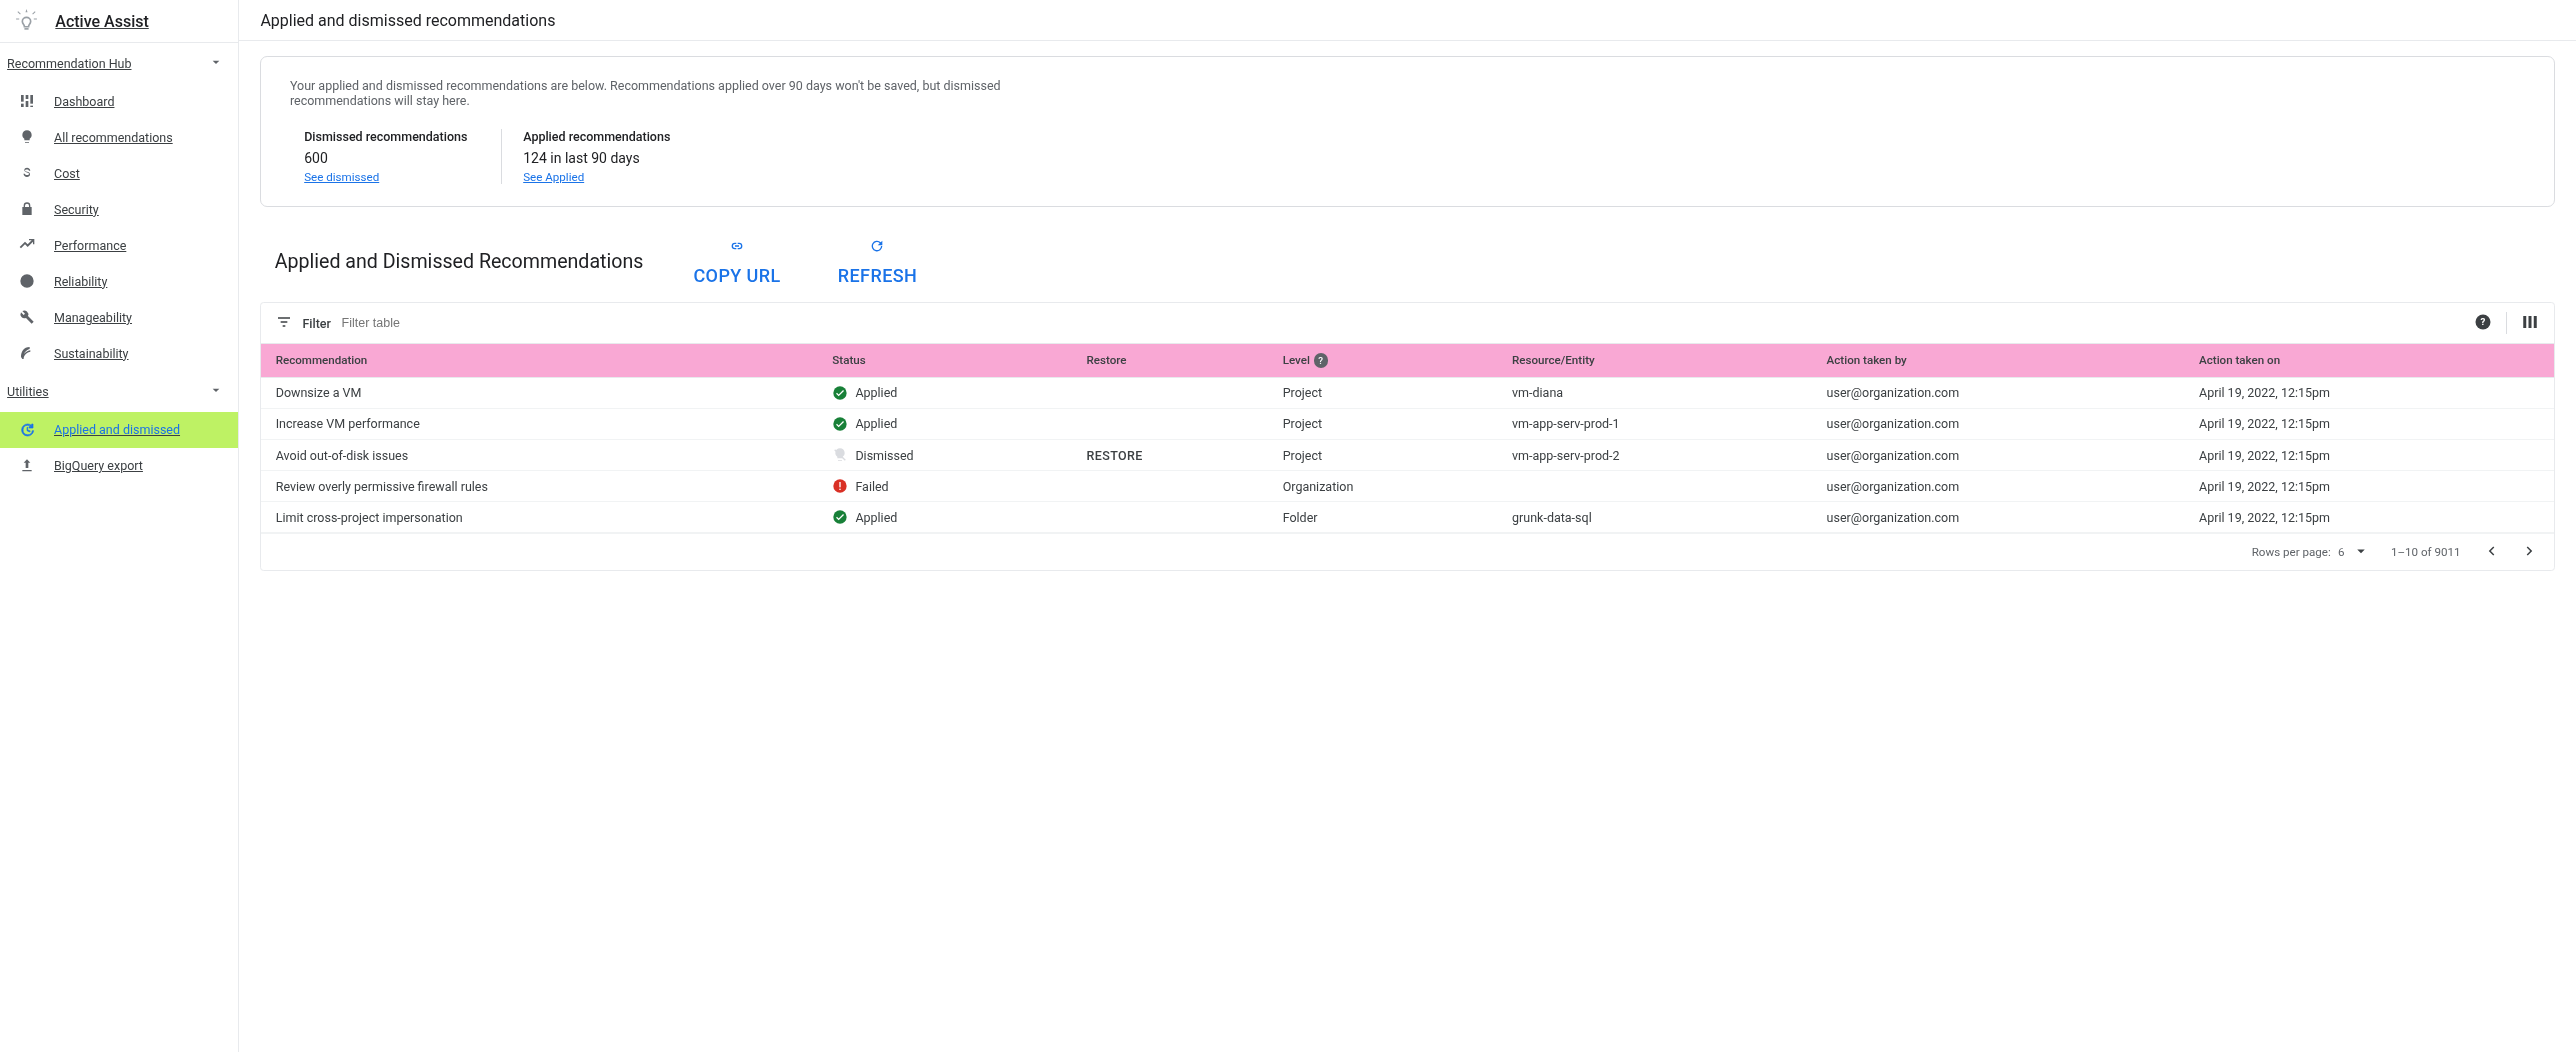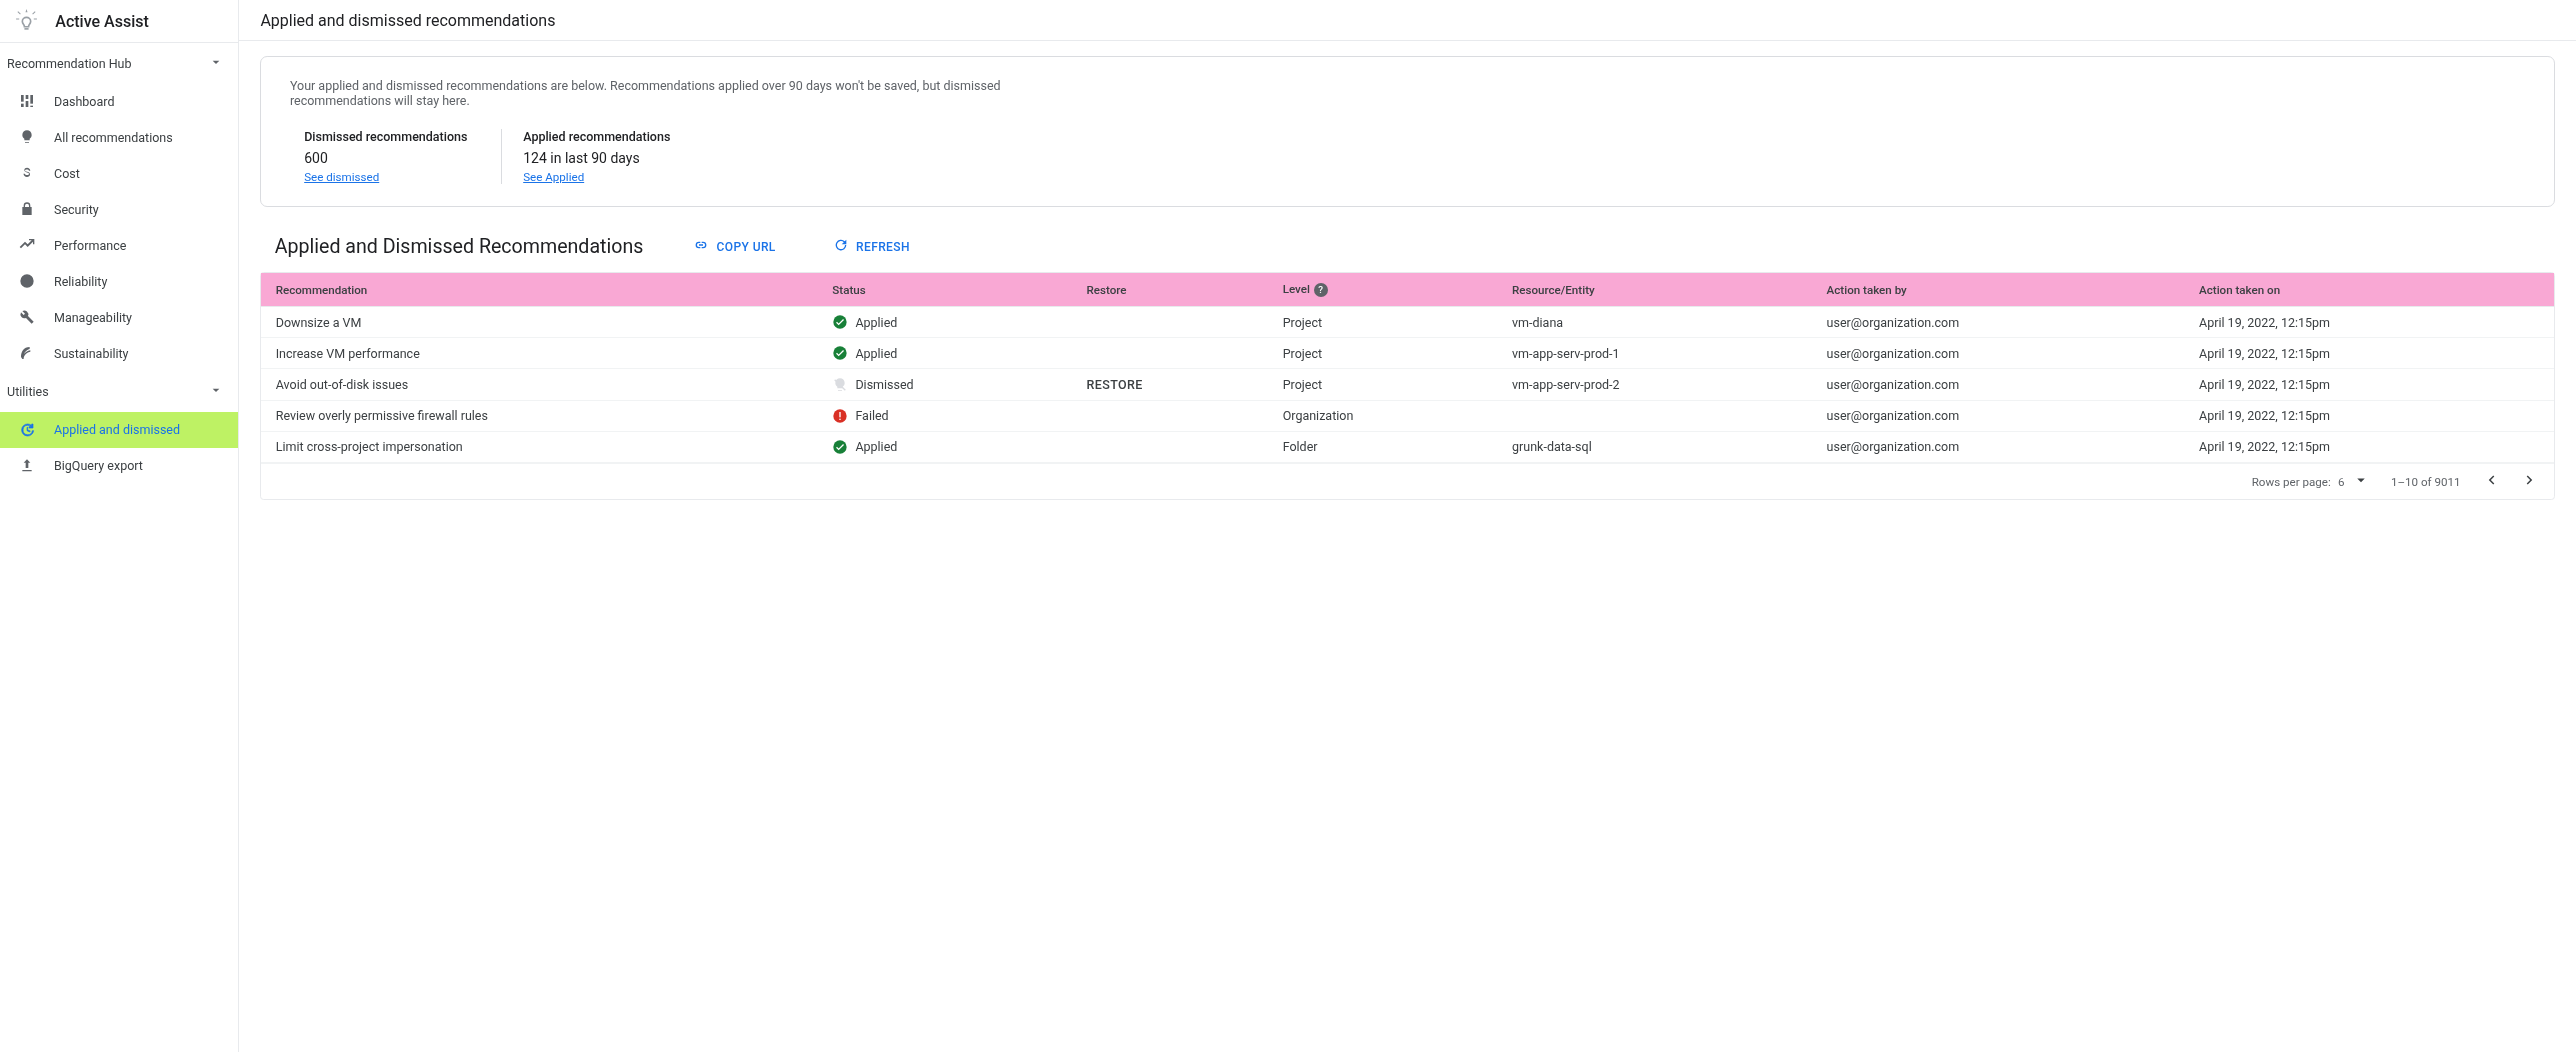--- a/index.html
+++ b/index.html
@@ -30,20 +30,21 @@
     
     .container {
       display: flex;
       height: calc(100vh - 0px);
     }
 
     .sidebar {
       width: 239px;
       border-right: 0.9px solid #e8eaed;
       flex-shrink: 0;
+      text-decoration: underline;
     }
 
     .nav-group-header {
       display: flex;
       align-items: center;
       justify-content: space-between;
       padding: 10.7px 14.3px 10.7px 7.1px;
       font-size: 12.5px;
       color: #3c4043;
       cursor: pointer;
@@ -140,25 +141,26 @@
     .section-title {
       font-size: 19.6px;
       color: #202124;
       flex-shrink: 0;
     }
     .action-btn {
       display: inline-flex;
       align-items: center;
       gap: 7.1px;
       color: #1a73e8;
-      font-size: 12px;
+      font-size: 18px;
       font-weight: 500;
       letter-spacing: 0.4px;
       cursor: pointer;
       padding: 5.4px 7.1px;
+      flex-direction: column;
     }
     .action-btn svg { width: 16px; height: 16px; fill: #1a73e8; }
 
     
     .table-wrap {
       border: 0.9px solid #e8eaed;
       border-radius: 3.6px;
     }
     .filter-bar {
       display: flex;
@@ -401,20 +403,39 @@
         </div>
         <div class="action-btn">
           <span><svg viewBox="0 0 24 24">
                 <path d="M17.6 6.4A8 8 0 1 0 20 12h-2a6 6 0 1 1-1.8-4.2L13 11h7V4l-2.4 2.4z"></path>
               </svg></span>
           <span>REFRESH</span>
         </div>
       </div>
 
       <div class="table-wrap">
+        <div class="filter-bar">
+          <span class="filter-icon"><svg viewBox="0 0 24 24">
+                <path d="M3 5h18v2H3zm4 6h10v2H7zm3 6h4v2h-4z"></path>
+              </svg></span>
+          <span class="filter-label">Filter</span>
+          <input class="filter-input" placeholder="Filter table" style="">
+          <div class="filter-right">
+            <span><svg viewBox="0 0 24 24" style="font-size:14px">
+                  <circle cx="12" cy="12" r="10" fill="#3c4043"></circle>
+                  <text x="12" y="16" text-anchor="middle" fill="#fff" font-size="13" font-weight="bold">?</text>
+                </svg></span>
+            <span class="divider"></span>
+            <span><svg viewBox="0 0 24 24">
+                  <rect x="3" y="4" width="4" height="16"></rect>
+                  <rect x="10" y="4" width="4" height="16"></rect>
+                  <rect x="17" y="4" width="4" height="16"></rect>
+                </svg></span>
+          </div>
+        </div>
 
         <table>
           <thead>
             <tr>
               <th>Recommendation</th>
               <th>Status</th>
               <th>Restore</th>
               <th><span>Level</span><span class="help-q">?</span></th>
               <th>Resource/Entity</th>
               <th>Action taken by</th>

